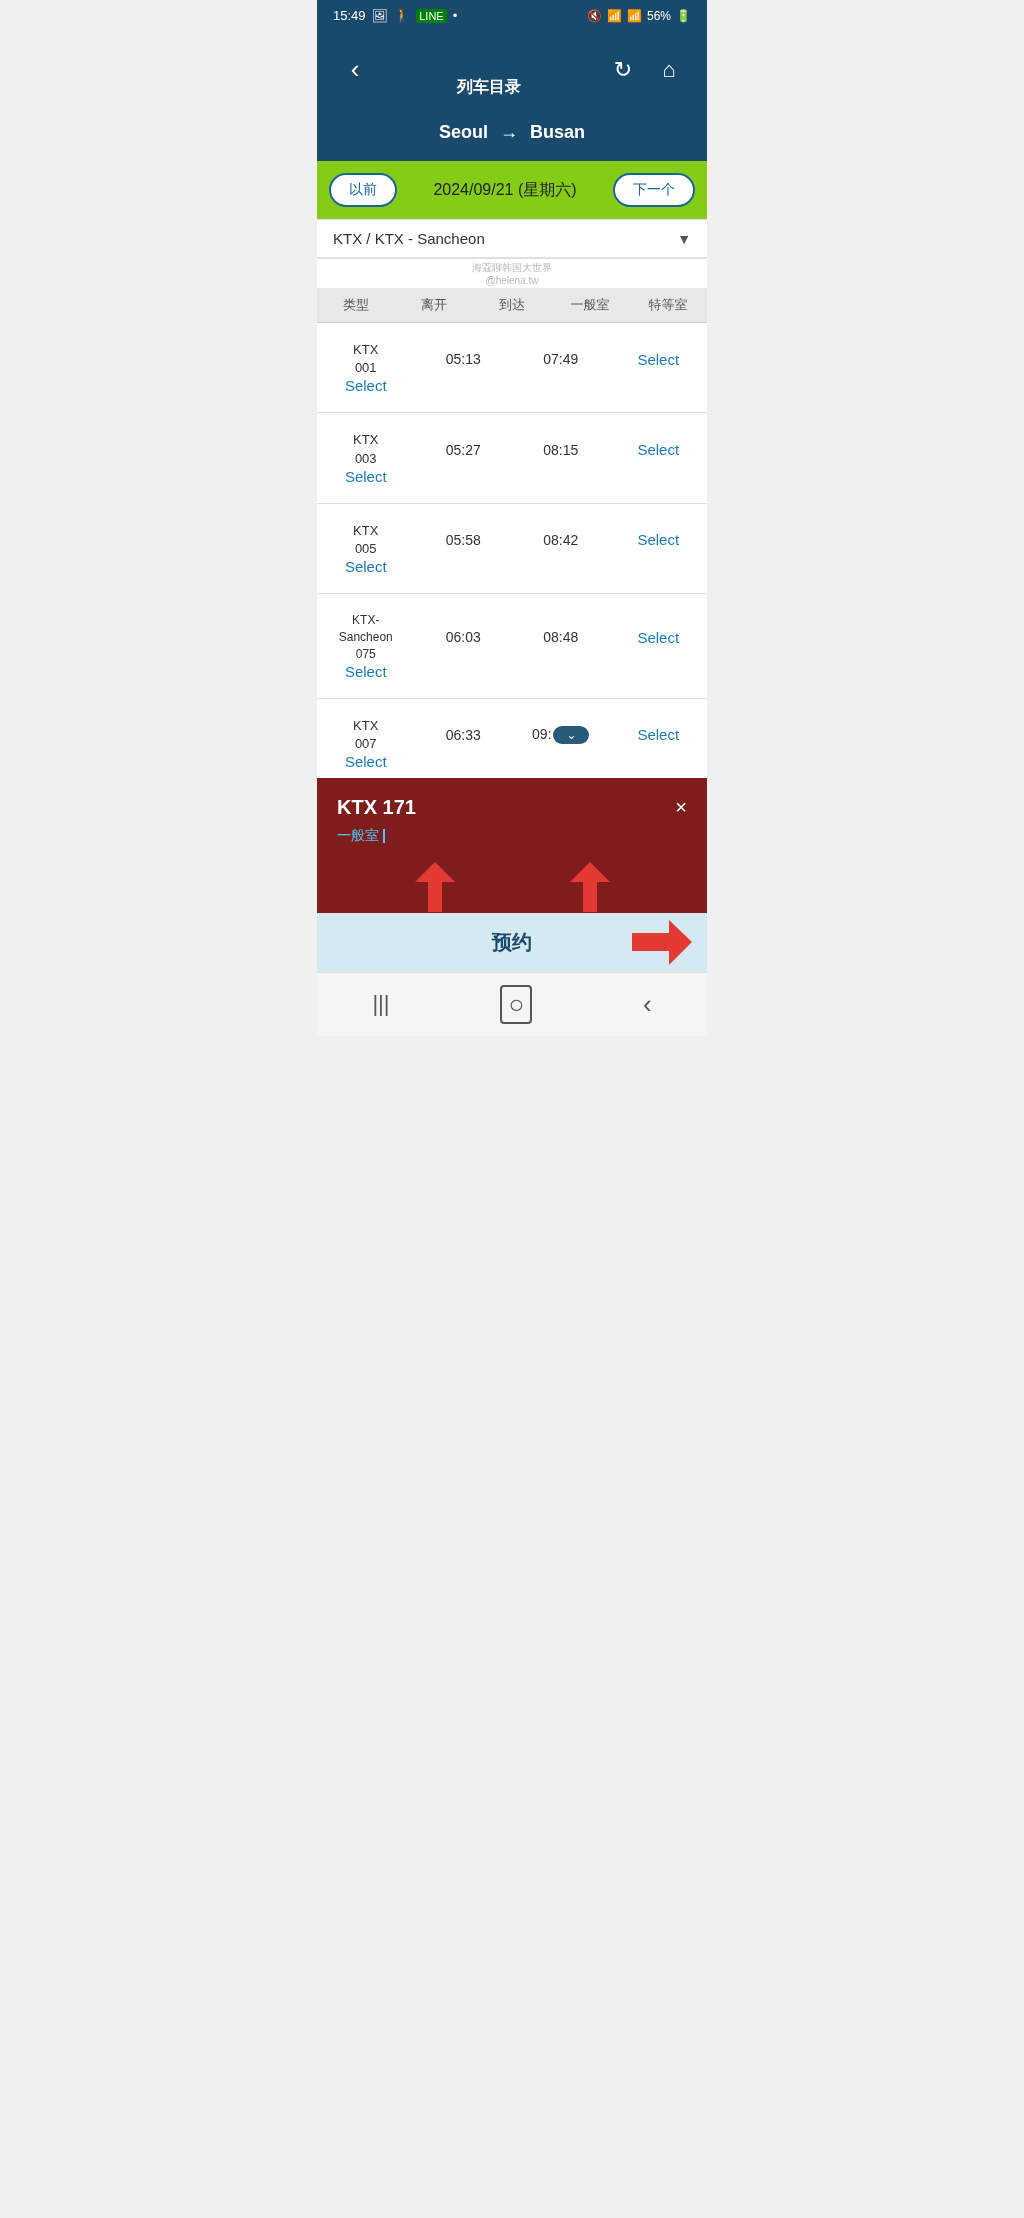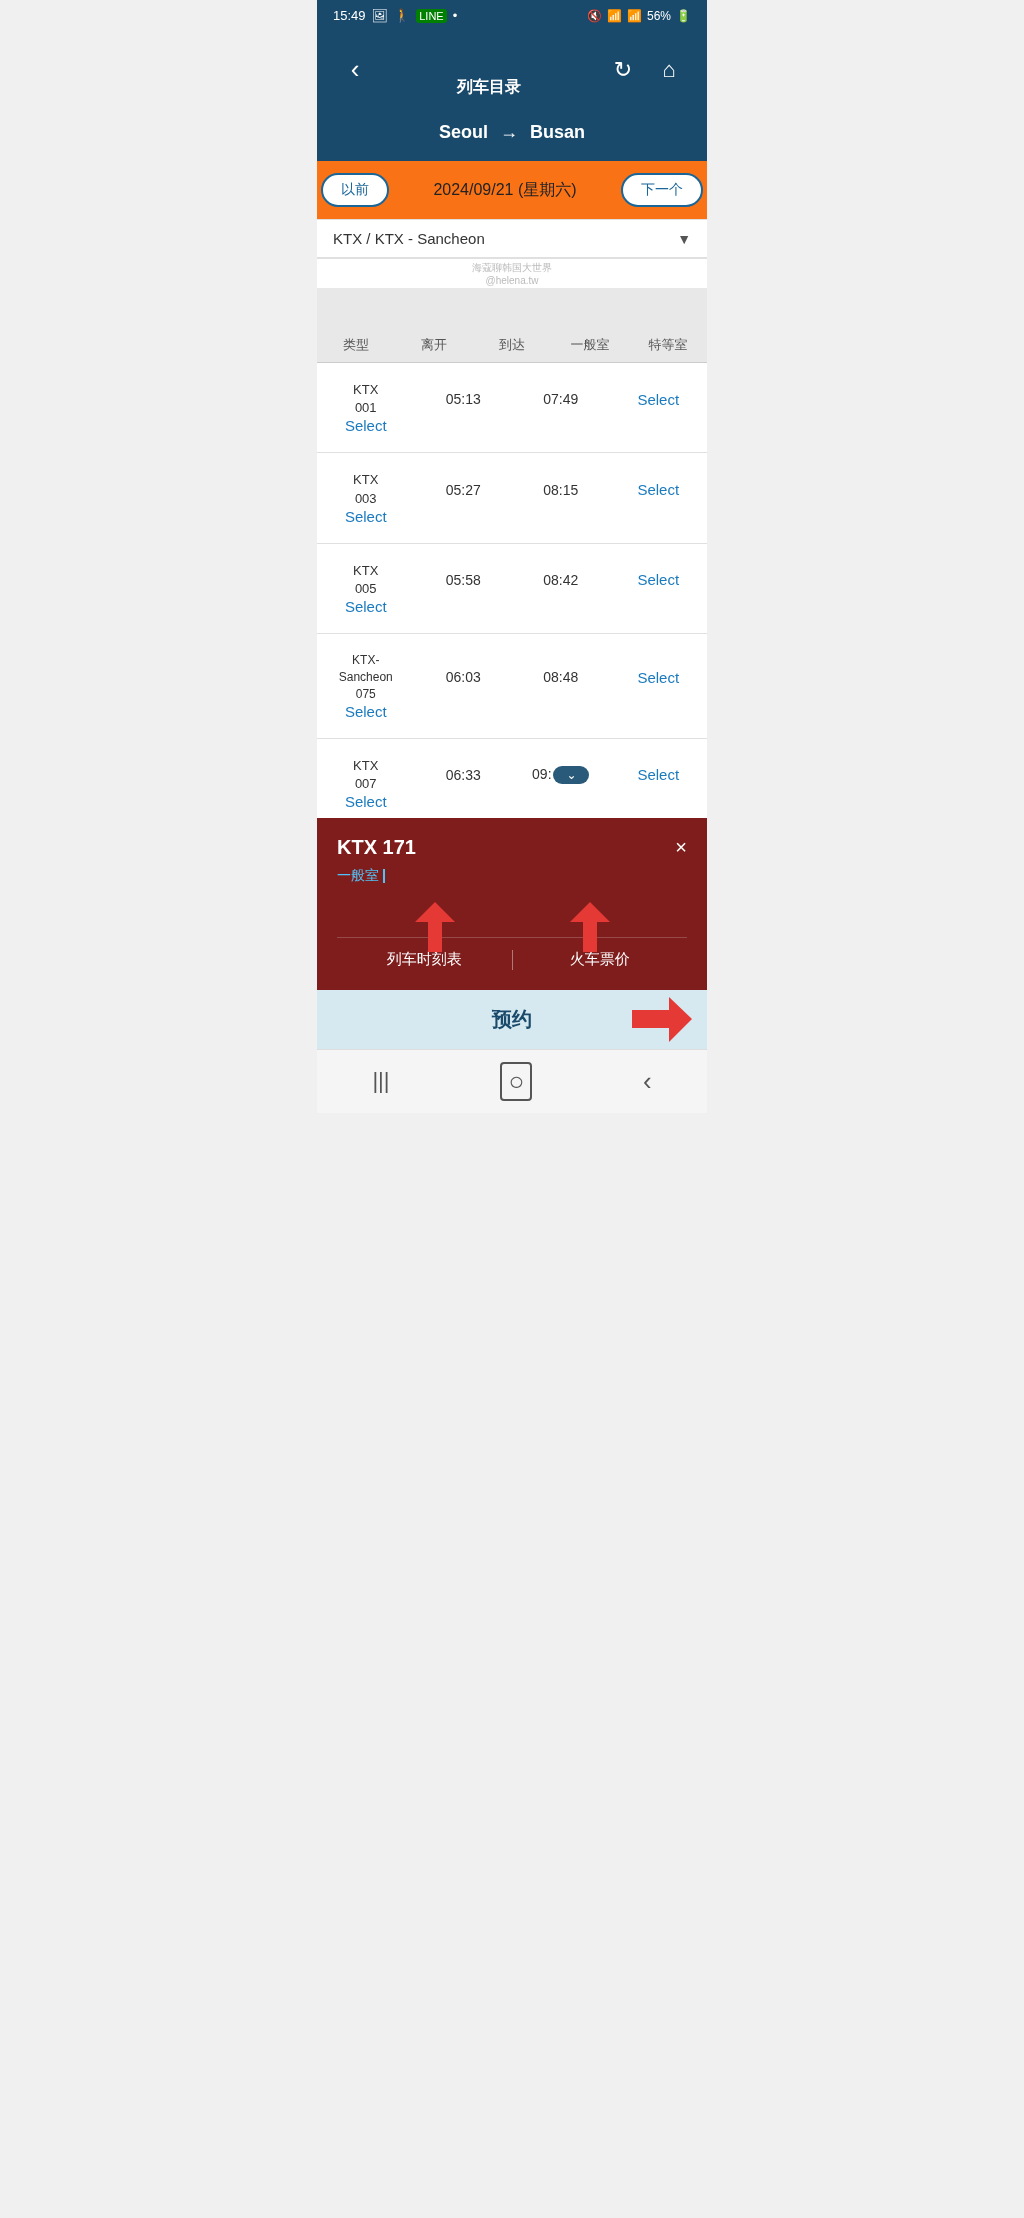--- a/index.html
+++ b/index.html
@@ -69,25 +69,25 @@
       font-size: 18px;
       font-weight: bold;
     }
     .route-arrow {
       color: white;
       font-size: 18px;
     }
 
     
     .nav-bar {
-      background: #f97316;
+      background: #84cc16;
       display: flex;
       align-items: center;
       justify-content: space-between;
-      padding: 12px 4px;
+      padding: 12px 12px;
       border-bottom: 1px solid #e0e0e0;
     }
     .nav-btn {
       border: 2px solid #1a6699;
       border-radius: 20px;
       padding: 6px 18px;
       background: white;
       color: #1a6699;
       font-size: 14px;
       cursor: pointer;
@@ -122,21 +122,20 @@
       display: grid;
       grid-template-columns: 1fr 1fr 1fr 1fr 1fr;
       padding: 8px 0;
       border-bottom: 1px solid #ccc;
     }
     .table-header-cell {
       text-align: center;
       font-size: 13px;
       color: #555;
       font-weight: 500;
-      margin-top: 40px;
     }
 
     
     .train-list {
       background: white;
     }
     .train-row {
       display: grid;
       grid-template-columns: 1fr 1fr 1fr 1fr;
       padding: 18px 0;
@@ -396,25 +395,20 @@
 
   <div style="display:flex; justify-content:space-around; padding: 0 20px; margin-bottom: -20px; position:relative; z-index:5;">
     <svg width="60" height="60" viewBox="0 0 60 60">
       <polygon points="30,5 50,25 37,25 37,55 23,55 23,25 10,25" fill="#e53935"></polygon>
     </svg>
     <svg width="60" height="60" viewBox="0 0 60 60">
       <polygon points="30,5 50,25 37,25 37,55 23,55 23,25 10,25" fill="#e53935"></polygon>
     </svg>
   </div>
 
-  <div class="panel-links">
-    <span class="panel-link">列车时刻表</span>
-    <div class="panel-divider"></div>
-    <span class="panel-link">火车票价</span>
-  </div>
 </div>
 
 <div class="reserve-bar">
   <span class="reserve-btn-text">预约</span>
 
   <svg width="70" height="55" viewBox="0 0 70 55" style="position:absolute; right:10px;">
     <polygon points="65,27 42,5 42,18 5,18 5,36 42,36 42,50" fill="#e53935"></polygon>
   </svg>
 </div>
 

